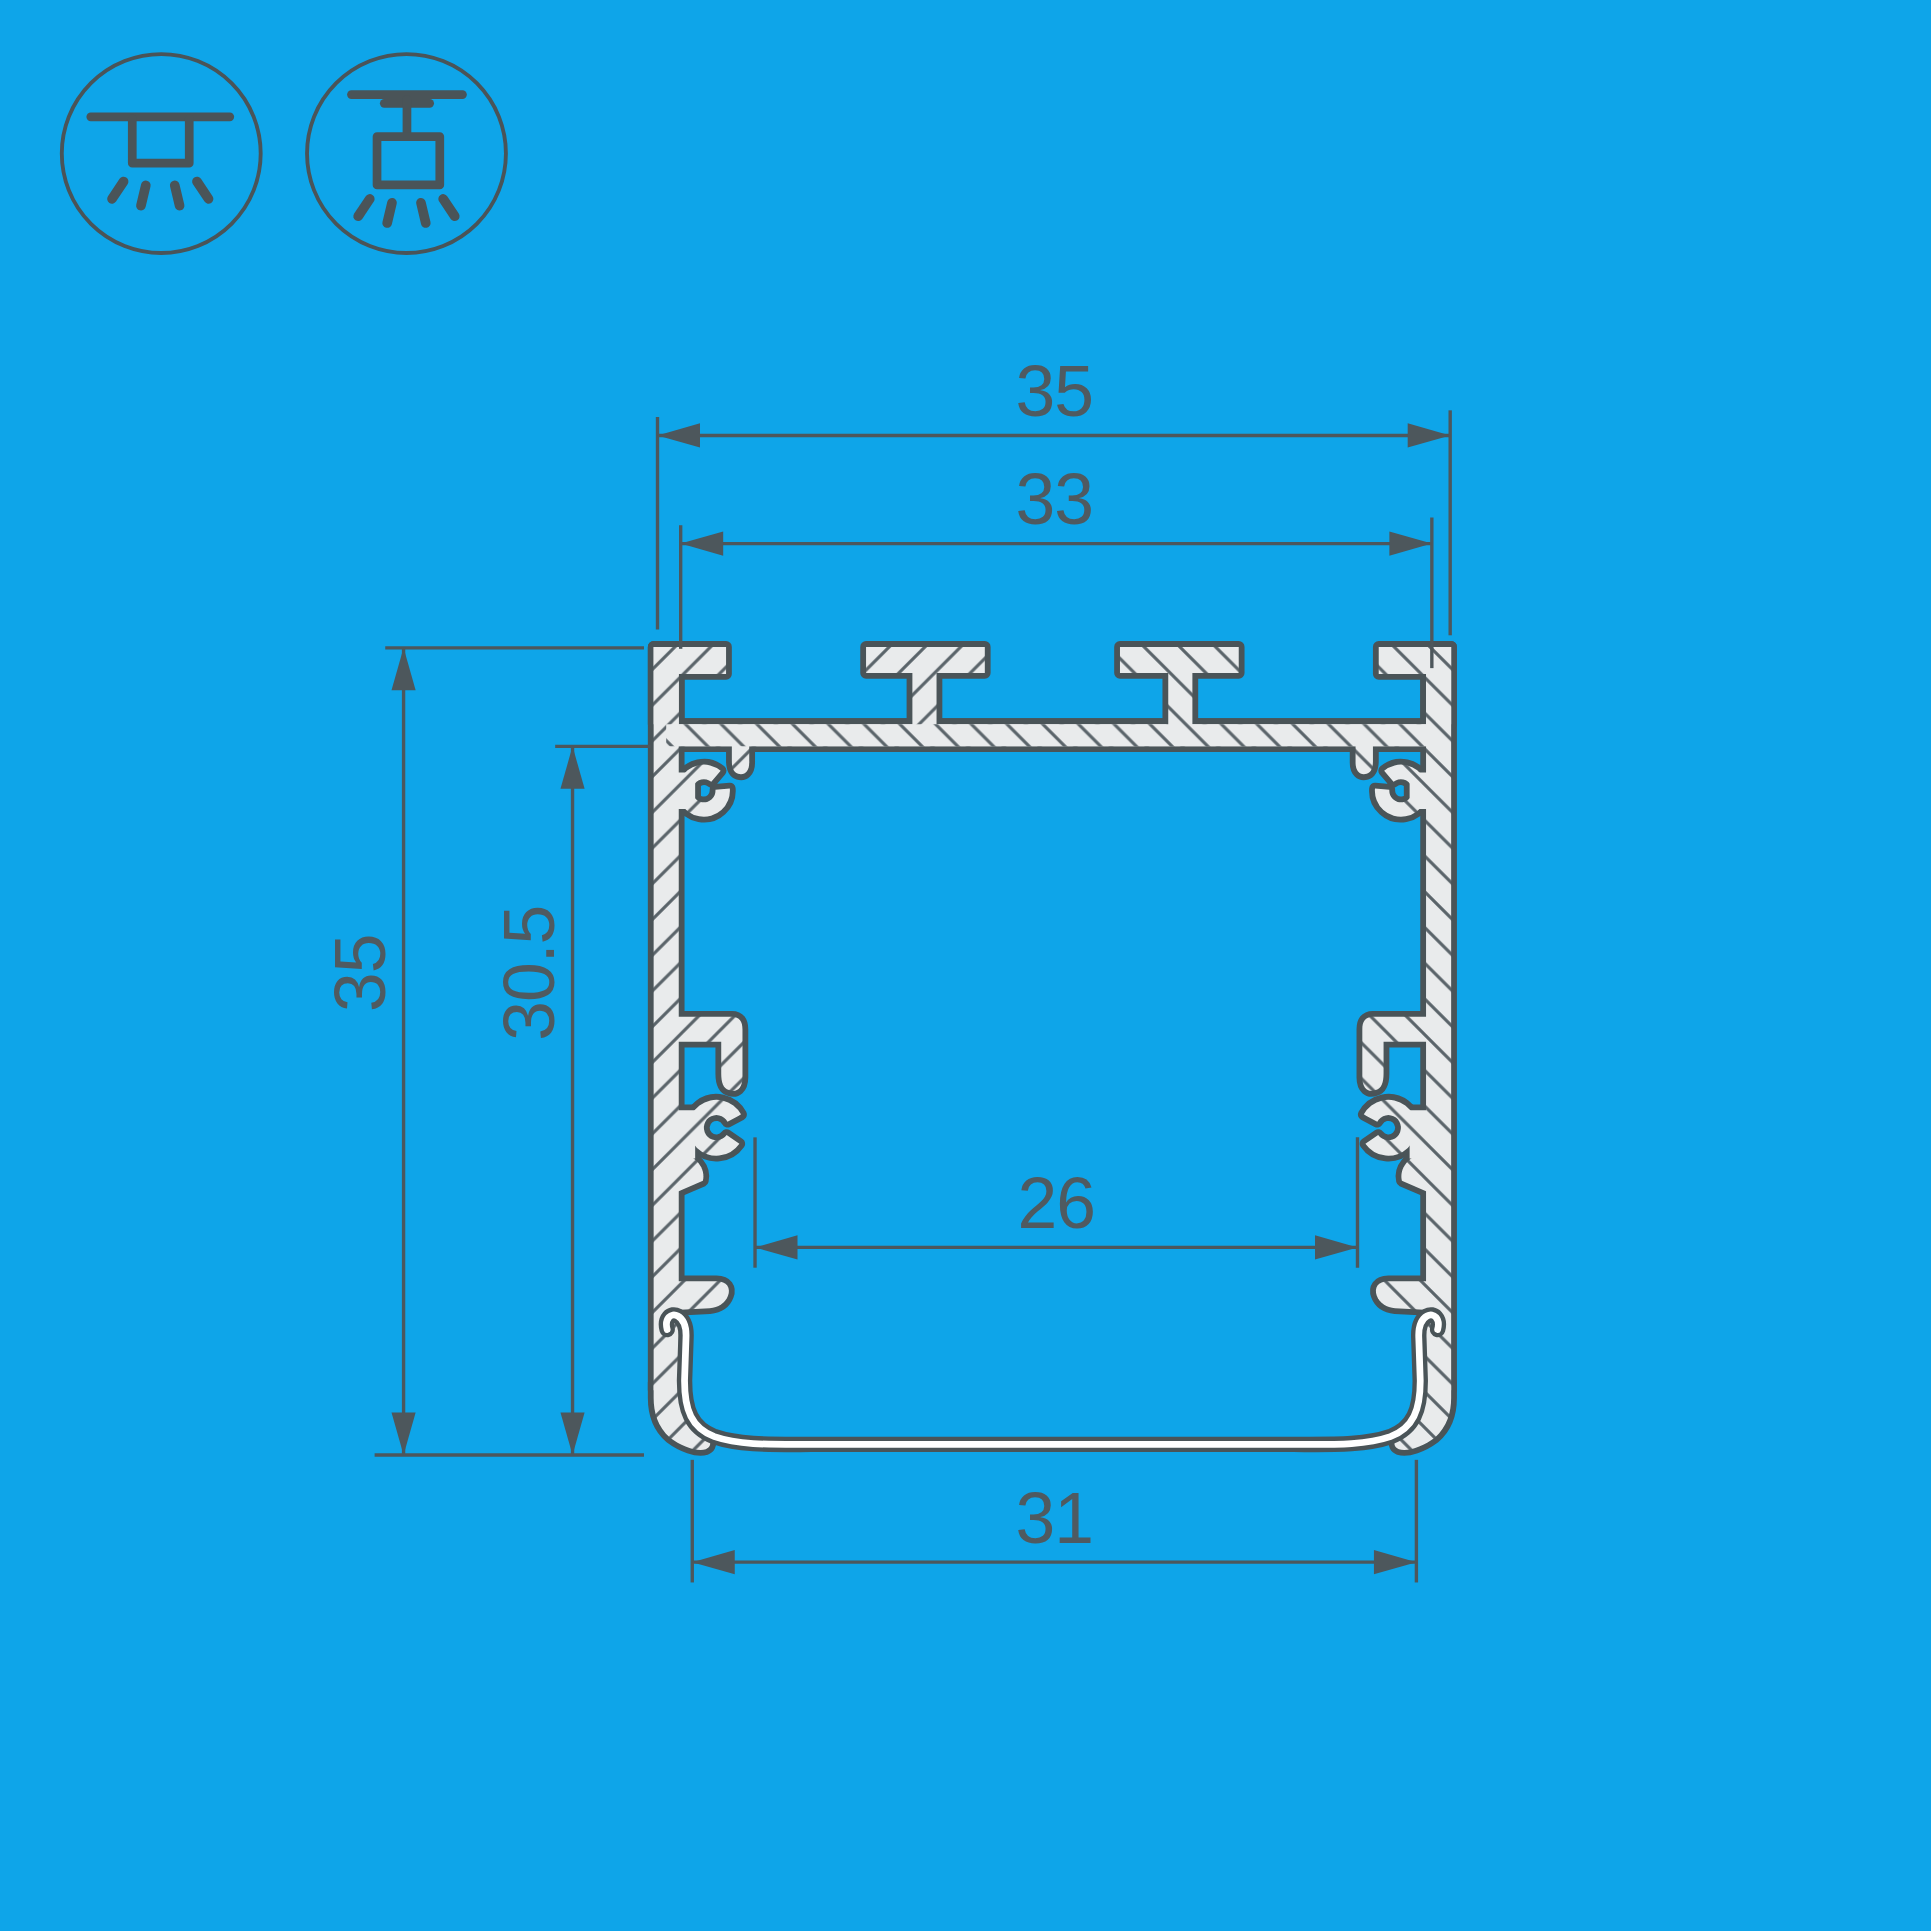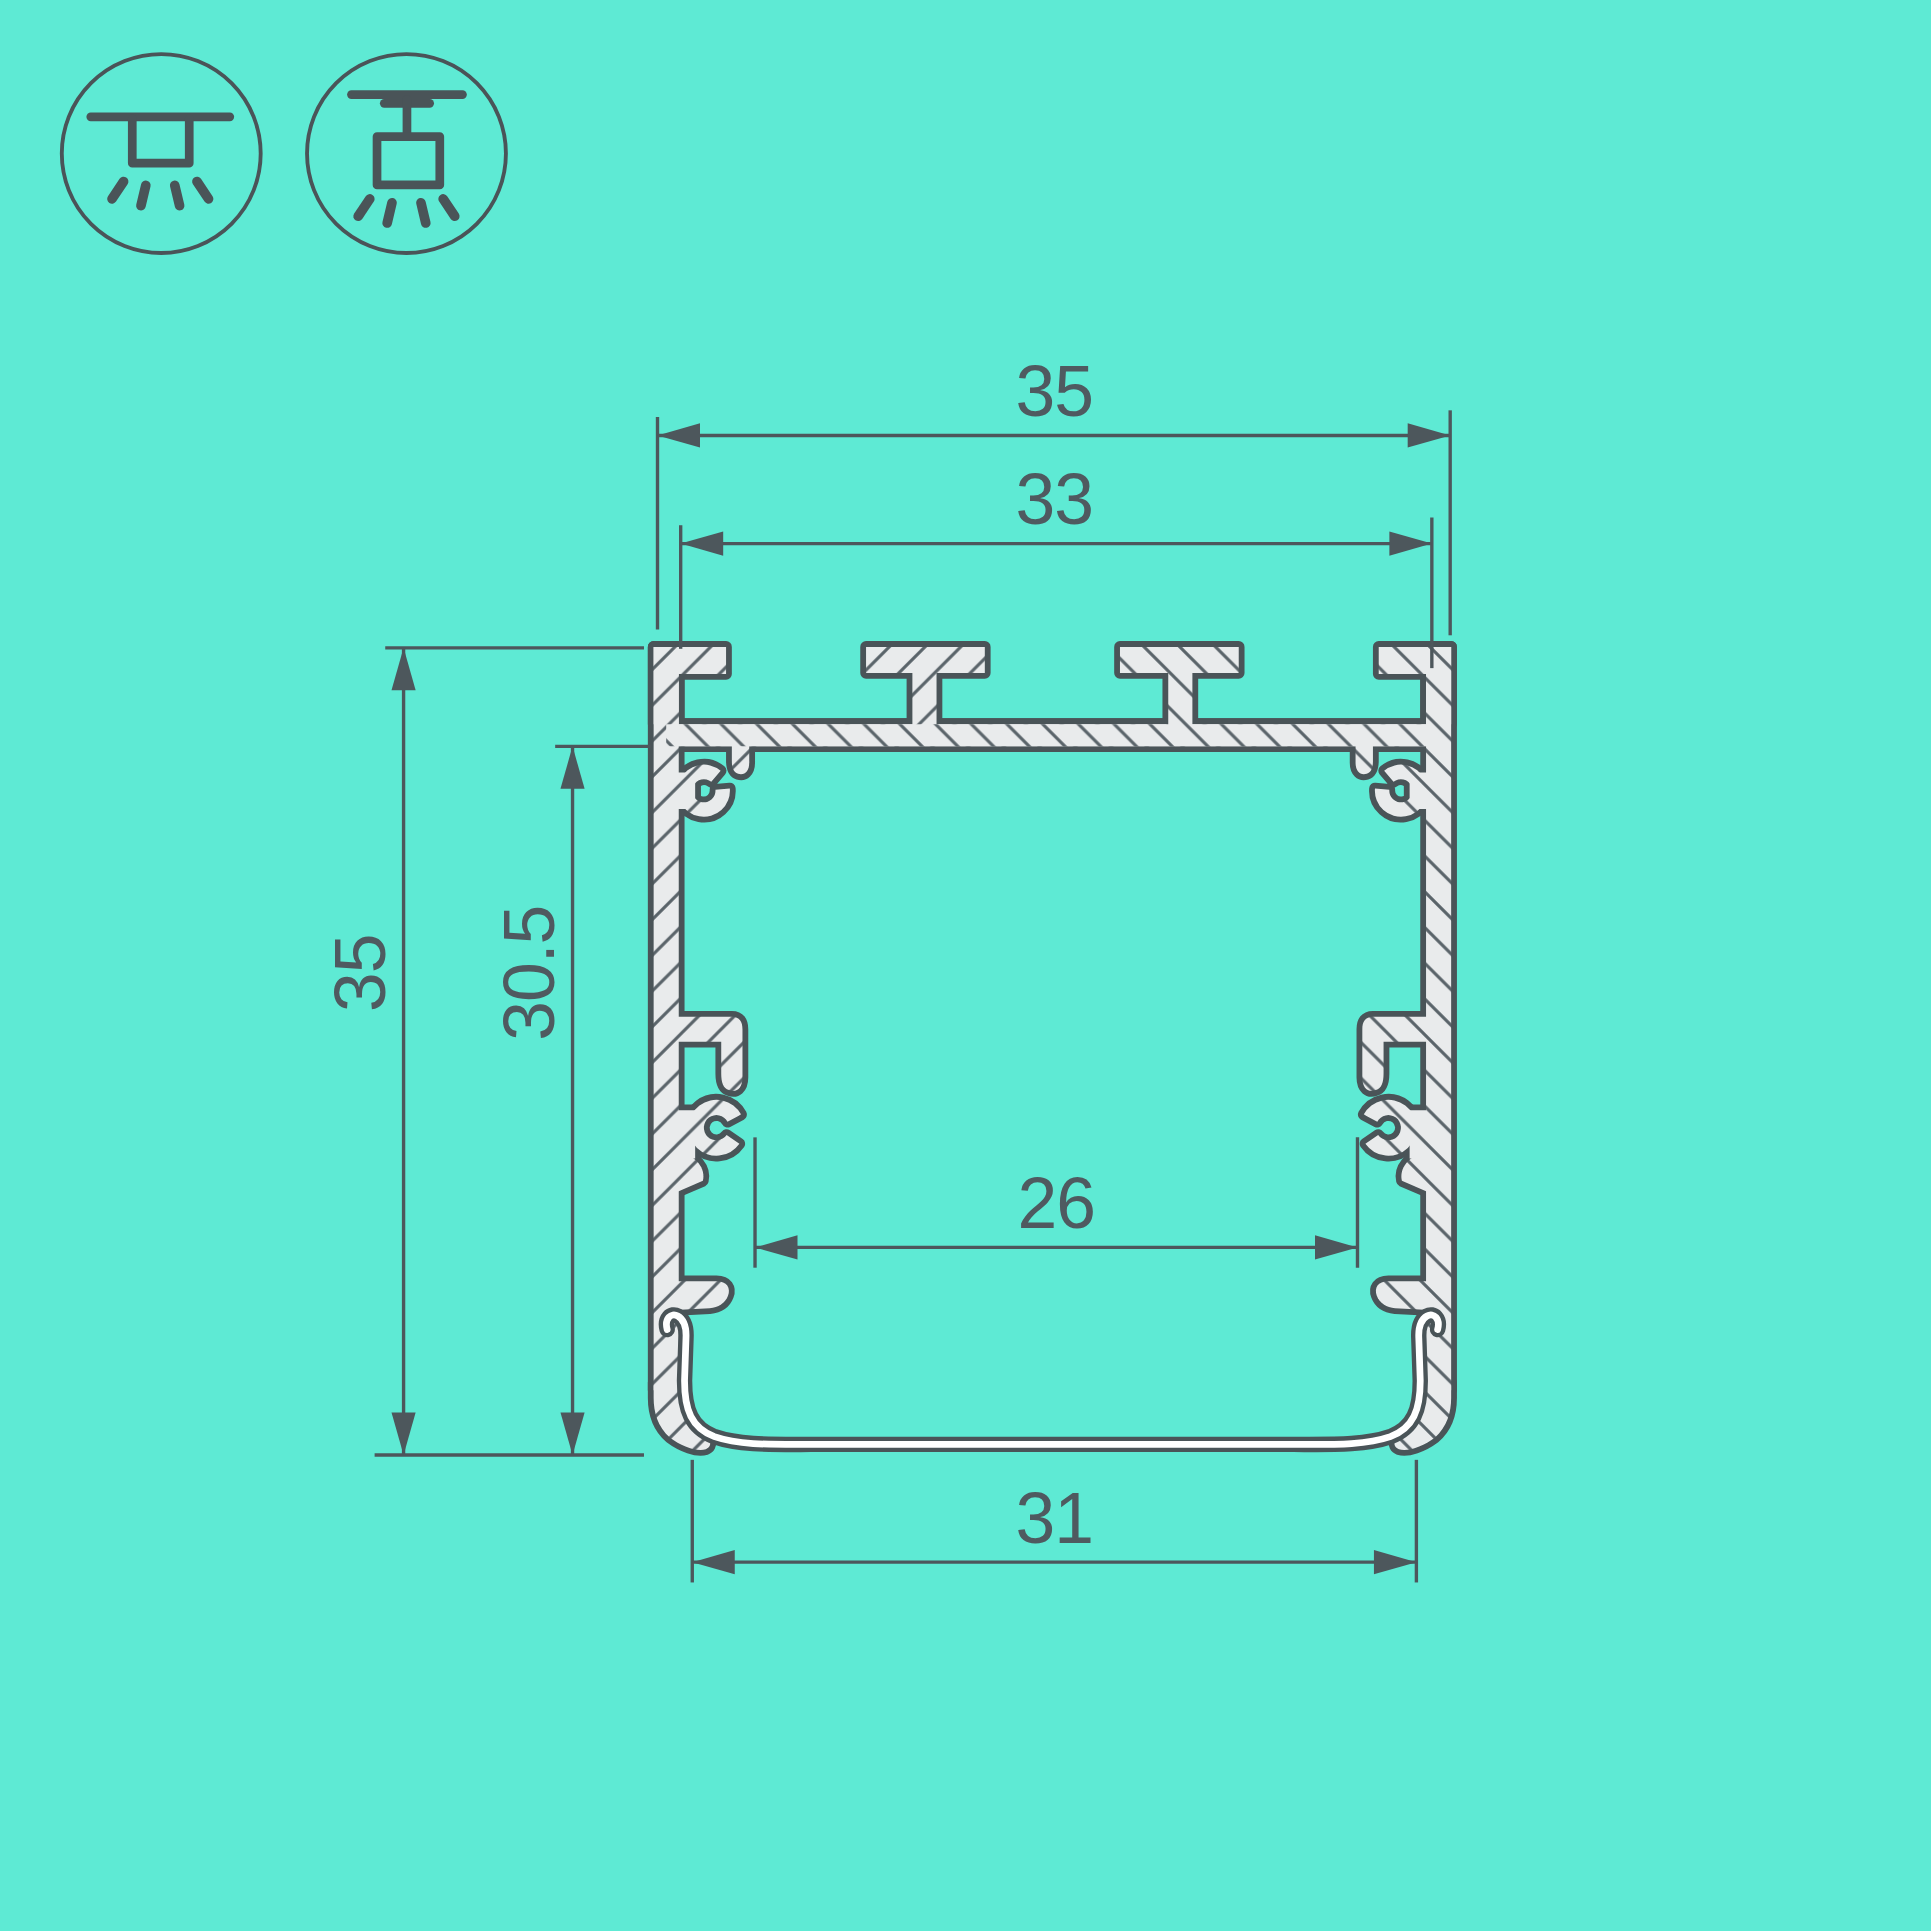--- a/index.html
+++ b/index.html
@@ -1,19 +1,19 @@
 <!DOCTYPE html>
 <html><head>
 <meta charset="utf-8">
 <style>
   html,body{margin:0;padding:0;background:#ffffff;}
   .stage{
     position:relative;
     width:1931px;height:1931px;
-    background:#5eead4;
+    background:#0ea5e9;
     font-family:"Liberation Sans", sans-serif;
     overflow:hidden;
   }
   svg{display:block;width:100%;height:100%;}
 
   
   .alu-stroke{fill:none;stroke:#4a5458;stroke-width:12;stroke-linejoin:round;stroke-linecap:round;}
   .alu-fill{fill:url(#hatch);stroke:none;}
 
   

